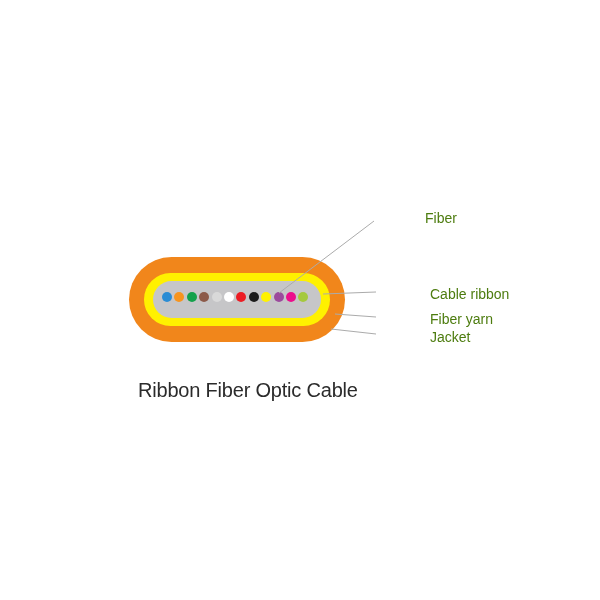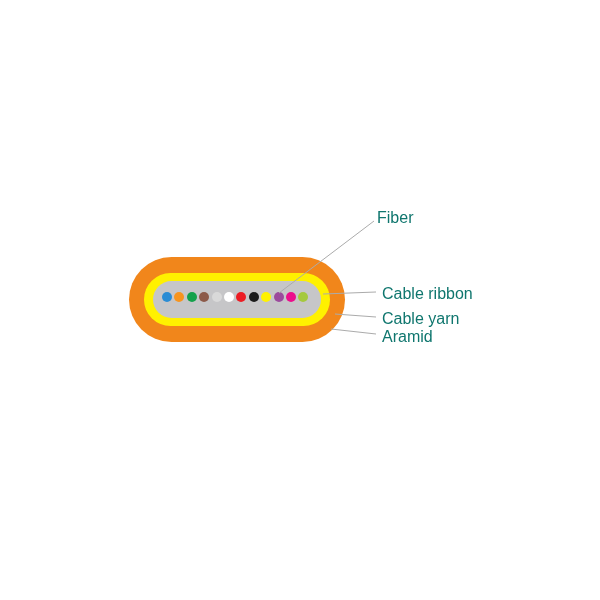--- a/index.html
+++ b/index.html
@@ -47,24 +47,25 @@
     border-radius: 50%;
     flex: 0 0 auto;
   }
   .leader-lines {
     position: absolute;
     left: 0; top: 0;
     width: 600px; height: 600px;
   }
   .diagram-label {
     position: absolute;
-    font-size: 16px;
+    font-size: 14px;
     line-height: 16px;
-    color: #0f766e;
+    color: #4d7c0f;
     white-space: nowrap;
+    margin-left: 48px;
   }
   .label-fiber        { left: 377px; top: 210px; }
   .label-fiber-ribbon { left: 382px; top: 286px; }
   .label-aramid-yarn  { left: 382px; top: 311px; }
   .label-jacket       { left: 382px; top: 329px; }
   .diagram-title {
     position: absolute;
     left: 138px; top: 379px;
     font-size: 20px;
     line-height: 22px;
@@ -99,17 +100,18 @@
 
   <svg class="leader-lines" viewBox="0 0 600 600" xmlns="http://www.w3.org/2000/svg">
       <line x1="279" y1="293" x2="374" y2="221" stroke="#ABABAB" stroke-width="1"></line>
       <line x1="323" y1="294" x2="376" y2="292" stroke="#ABABAB" stroke-width="1"></line>
       <line x1="335" y1="314" x2="376" y2="317" stroke="#ABABAB" stroke-width="1"></line>
       <line x1="331" y1="329" x2="376" y2="334" stroke="#ABABAB" stroke-width="1"></line>
     </svg>
 
   <div class="diagram-label label-fiber">Fiber</div>
   <div class="diagram-label label-fiber-ribbon">Cable ribbon</div>
-  <div class="diagram-label label-aramid-yarn">Cable yarn</div>
-  <div class="diagram-label label-jacket">Aramid</div>
+  <div class="diagram-label label-aramid-yarn">Fiber yarn</div>
+  <div class="diagram-label label-jacket">Jacket</div>
 
+  <div class="diagram-title">Ribbon Fiber Optic Cable</div>
 
 </div>
 
 </body></html>

